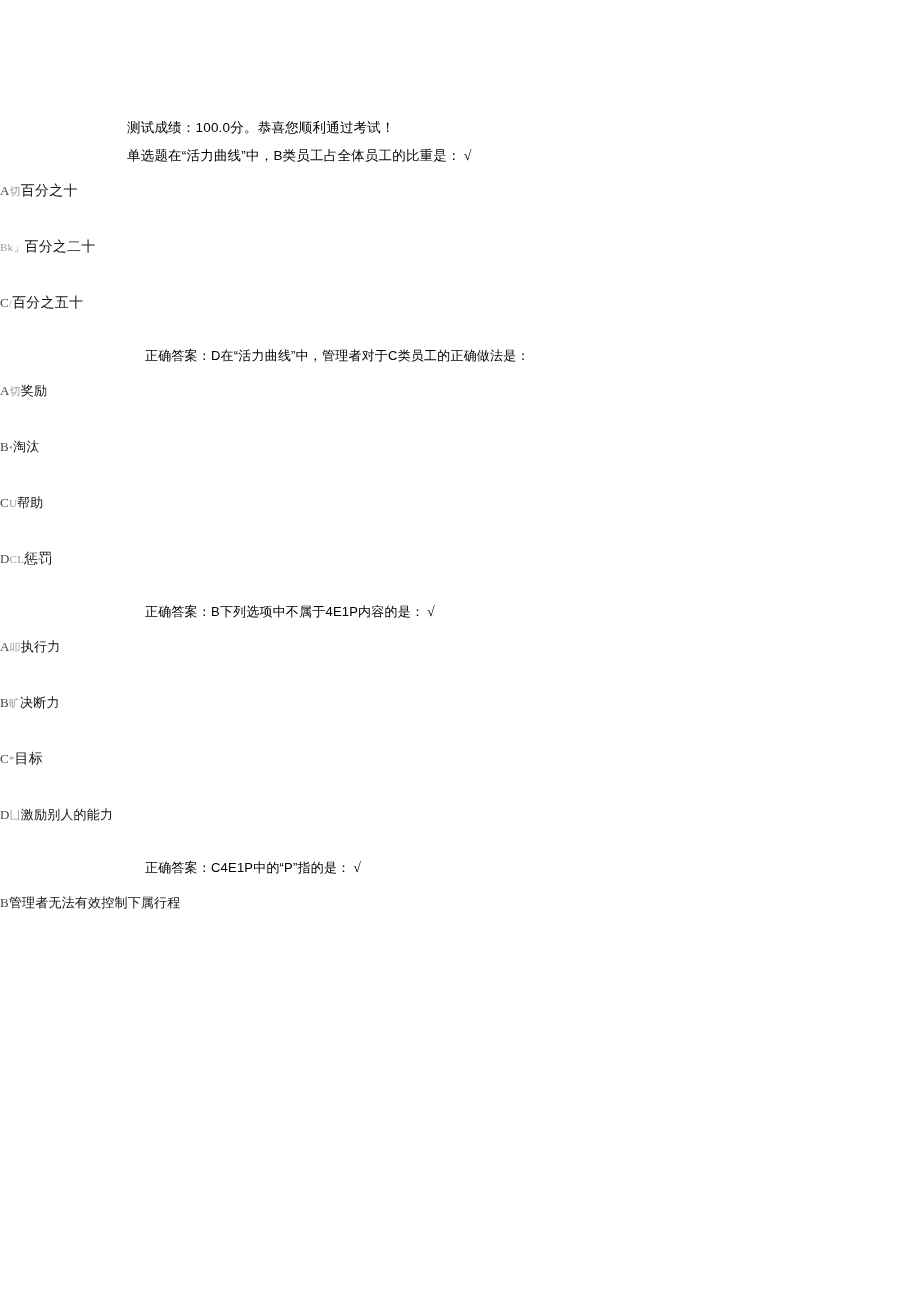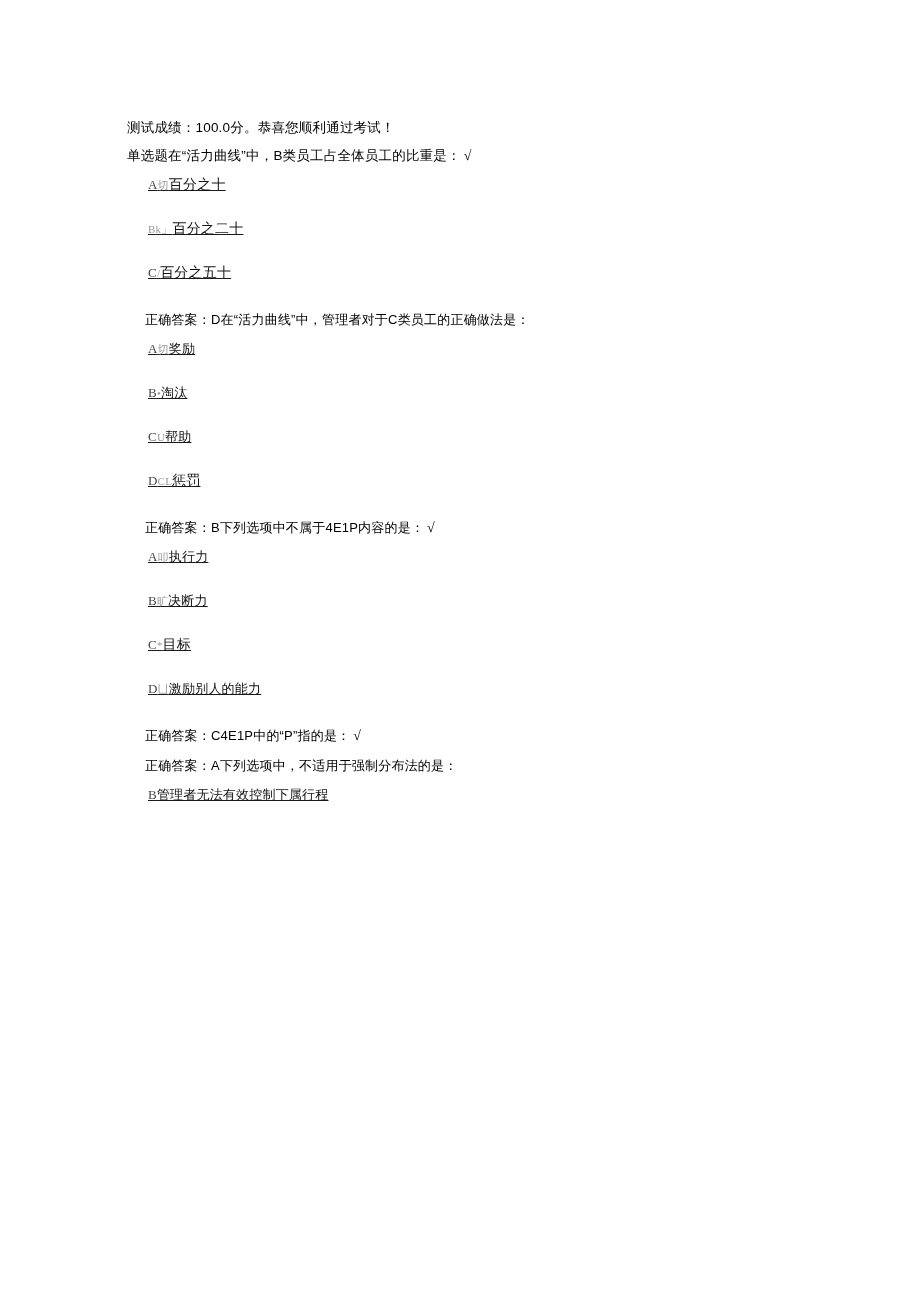--- a/index.html
+++ b/index.html
@@ -40,26 +40,24 @@
   .q-stem .check {
     font-family: "Liberation Serif", serif;
     font-size: 14px;
     margin-left: 3px;
   }
   .options {
     margin-top: 10px;
   }
   .opt {
     font-size: 13px;
-    line-height: 15px;
-    margin-left: 148px;
+    line-height: 28px;
     margin-bottom: 28px;
     color: #1a1a1a;
     letter-spacing: 0.2px;
-    text-decoration: underline;
   }
   .opt .lbl {
     font-family: "Liberation Serif", serif;
     color: #444;
   }
   .opt .lbl.faint {
     color: #9a9a9a;
     font-size: 11px;
   }
   .opt .txt {
@@ -140,22 +138,19 @@
     </div>
     <div class="opt">
       <span class="lbl">D</span><span class="lbl faint">凵</span><span class="txt">激励别人的能力</span>
     </div>
   </div>
 
   <div class="answer-line">
     <span>正确答案：C</span><span>4E1P中的“P”指的是：</span><span class="check">√</span>
   </div>
 
-  <div class="answer-line">
-    <span>正确答案：A</span><span>下列选项中，不适用于强制分布法的是：</span>
-  </div>
   <div class="options">
     <div class="opt">
       <span class="lbl">B</span><span class="txt">管理者无法有效控制下属行程</span>
     </div>
   </div>
 
 </div>
 
 </body></html>

